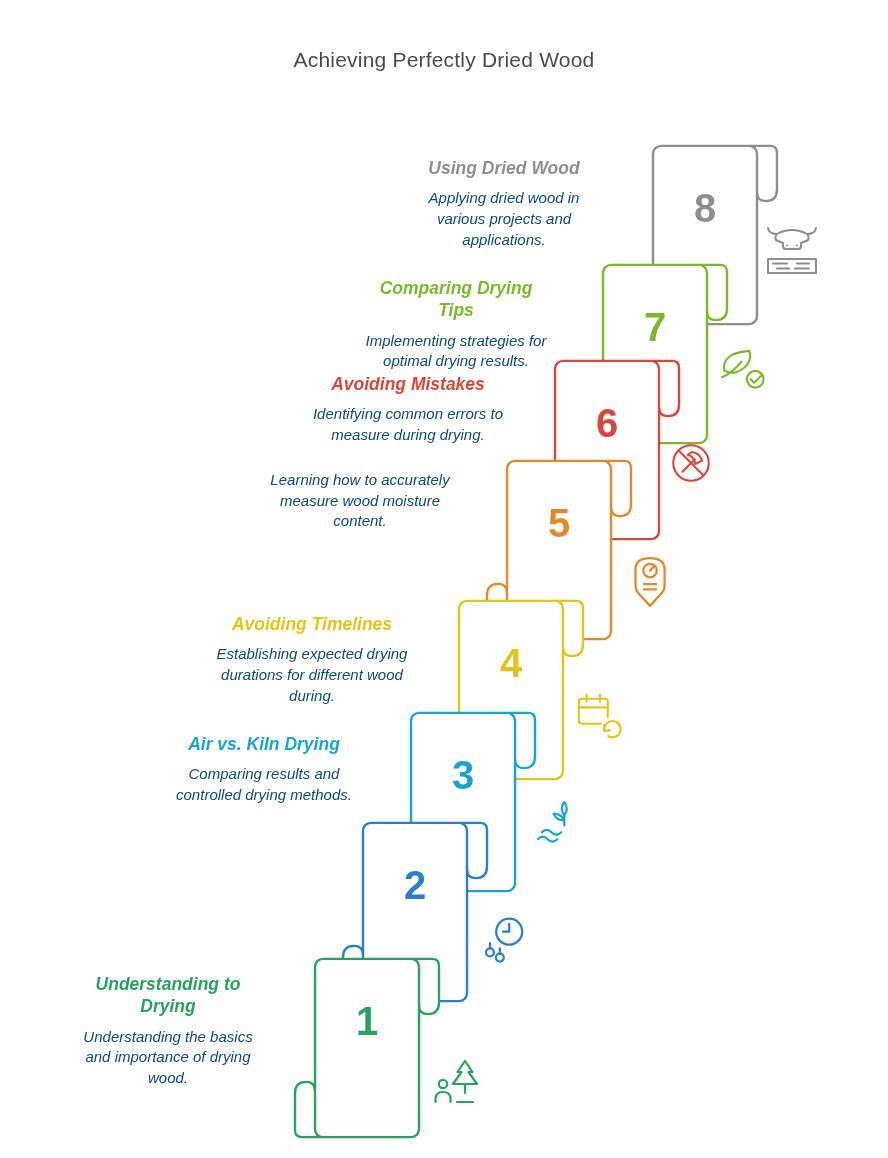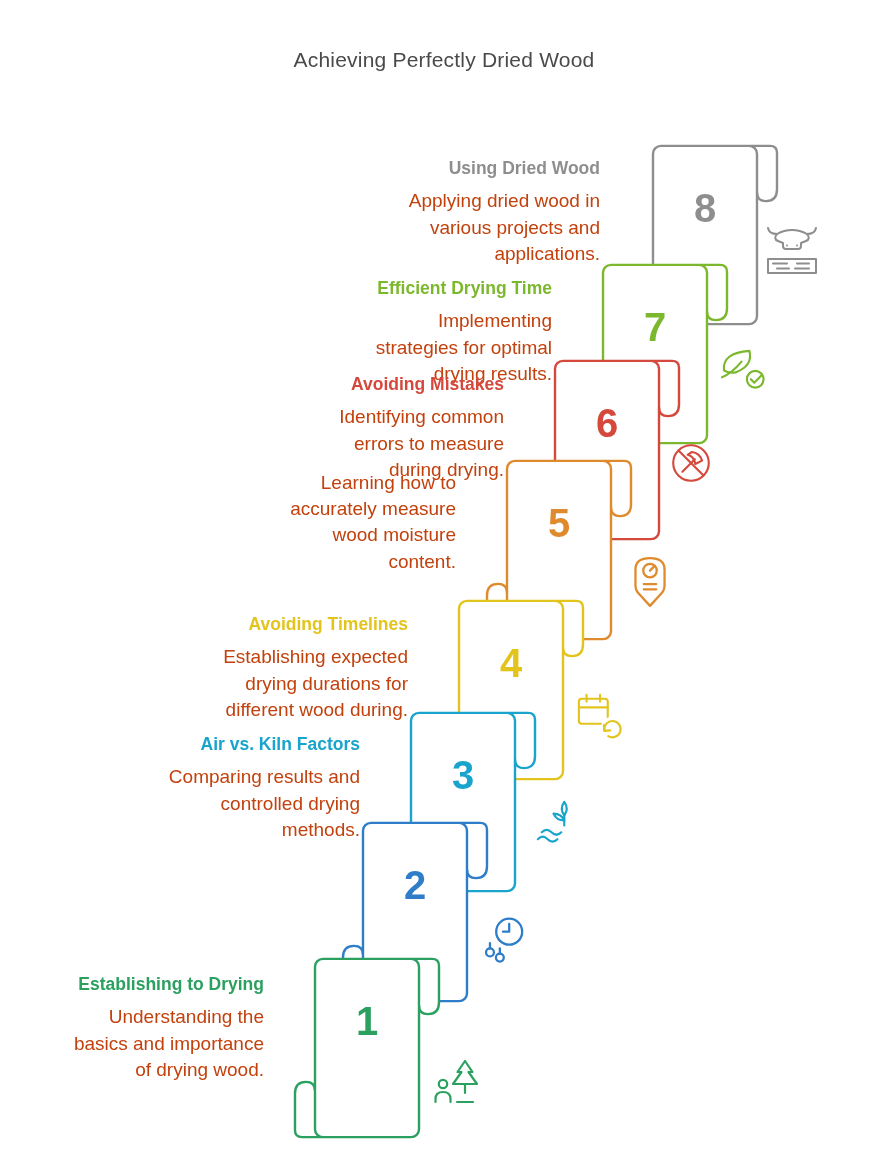--- a/index.html
+++ b/index.html
@@ -3,23 +3,23 @@
 <meta charset="utf-8">
 <style>
   * { margin:0; padding:0; box-sizing:border-box; }
   html,body { background:#ffffff; }
   body { font-family:"Liberation Sans", sans-serif; }
   #page { position:relative; width:888px; height:1158px; background:#ffffff; overflow:hidden; margin:0 auto; }
 
   .main-title { position:absolute; top:48px; left:0; width:100%; text-align:center;
                 font-size:21px; font-weight:500; color:#4a4a4a; letter-spacing:.2px; }
 
-  .step-text  { position:absolute; width:192px; text-align:right; z-index:22; }
+  .step-text  { position:absolute; width:192px; text-align:center; z-index:22;font-style:italic; }
   .step-title { font-size:17.5px; font-weight:700; color:var(--c); line-height:1.28; margin-bottom:9px; }
-  .step-desc  { font-size:19px; color:#c2410c; line-height:1.38; }
+  .step-desc  { font-size:15px; color:#0c4a6e; line-height:1.38; }
 
   .scroll-card { position:absolute; width:150px; height:184px; color:var(--c); }
   .scroll-card svg { position:absolute; left:0; top:0; width:100%; height:100%; }
   .step-number { position:absolute; left:24px; top:44px; width:102px; text-align:center;
                  font-size:40px; line-height:42px; font-weight:700; color:var(--c); }
 
   .step-icon { position:absolute; color:var(--c); z-index:20; }
   .step-icon svg { width:100%; height:100%; display:block; }
 
   
@@ -64,21 +64,21 @@
             <circle cx="31" cy="18.5" r="1" fill="currentColor" stroke="none"></circle>
         <rect x="2" y="32" width="48" height="14"></rect>
         <path d="M7 36.5 h14 M31 36.5 h12 M11 41.5 h12 M29 41.5 h14"></path>
       </g>
         </svg>
     </div>
   </section>
 
   <section class="step s7" style="--c: #7CB82E;">
     <div class="step-text">
-      <h2 class="step-title">Efficient Drying Time</h2>
+      <h2 class="step-title">Comparing Drying Tips</h2>
       <p class="step-desc">Implementing strategies for optimal drying results.</p>
     </div>
     <div class="scroll-card">
       <svg viewBox="0 0 150 190" preserveAspectRatio="none" aria-hidden="true">
         <g fill="#fff" stroke="currentColor" stroke-width="2.4" stroke-linecap="round" stroke-linejoin="round">
           <path d="M120 3 H140 Q147 3 147 10 V48 Q147 60 136 60 Q127 60 127 51"></path>
           <path d="M30 187 H10 Q3 187 3 180 V142 Q3 130 14 130 Q23 130 23 139"></path>
           <rect x="23" y="3" width="104" height="184" rx="8"></rect>
         </g>
       </svg>
@@ -172,21 +172,21 @@
         <circle cx="37" cy="38" r="11" fill="#fff" stroke="none"></circle>
         <path d="M29.5 41 a8.5 8.5 0 1 1 4 6"></path>
         <path d="M29 35.5 l0.5 6 l6 -0.5"></path>
       </g>
         </svg>
     </div>
   </section>
 
   <section class="step s3" style="--c: #18A4CC;">
     <div class="step-text">
-      <h2 class="step-title">Air vs. Kiln Factors</h2>
+      <h2 class="step-title">Air vs. Kiln Drying</h2>
       <p class="step-desc">Comparing results and controlled drying methods.</p>
     </div>
     <div class="scroll-card">
       <svg viewBox="0 0 150 190" preserveAspectRatio="none" aria-hidden="true">
         <g fill="#fff" stroke="currentColor" stroke-width="2.4" stroke-linecap="round" stroke-linejoin="round">
           <path d="M120 3 H140 Q147 3 147 10 V48 Q147 60 136 60 Q127 60 127 51"></path>
           <path d="M30 187 H10 Q3 187 3 180 V142 Q3 130 14 130 Q23 130 23 139"></path>
           <rect x="23" y="3" width="104" height="184" rx="8"></rect>
         </g>
       </svg>
@@ -227,21 +227,21 @@
         <path d="M10.5 33.2 V28"></path>
         <circle cx="20" cy="42" r="3.8"></circle>
         <path d="M20 38.2 V33"></path>
       </g>
         </svg>
     </div>
   </section>
 
   <section class="step s1" style="--c: #2BA05F;">
     <div class="step-text">
-      <h2 class="step-title">Establishing to Drying</h2>
+      <h2 class="step-title">Understanding to Drying</h2>
       <p class="step-desc">Understanding the basics and importance of drying wood.</p>
     </div>
     <div class="scroll-card">
       <svg viewBox="0 0 150 190" preserveAspectRatio="none" aria-hidden="true">
         <g fill="#fff" stroke="currentColor" stroke-width="2.4" stroke-linecap="round" stroke-linejoin="round">
           <path d="M120 3 H140 Q147 3 147 10 V48 Q147 60 136 60 Q127 60 127 51"></path>
           <path d="M30 187 H10 Q3 187 3 180 V142 Q3 130 14 130 Q23 130 23 139"></path>
           <rect x="23" y="3" width="104" height="184" rx="8"></rect>
         </g>
       </svg>

